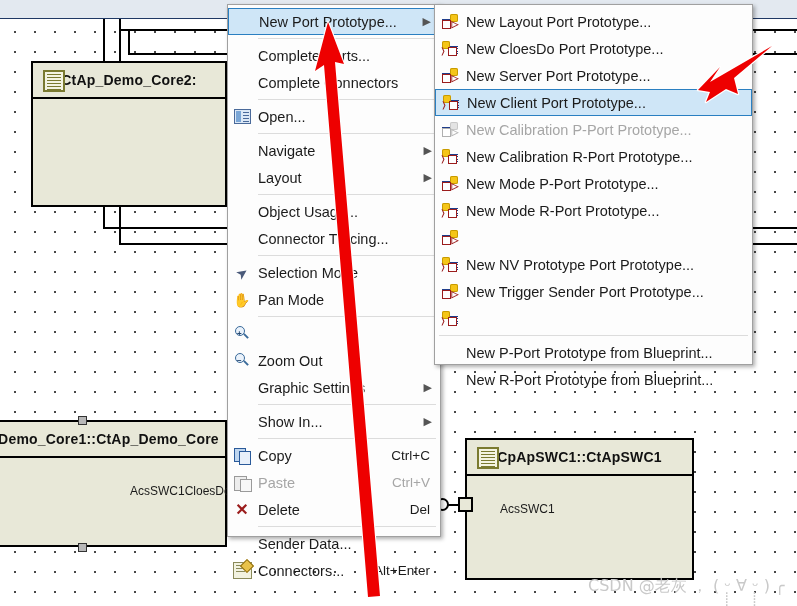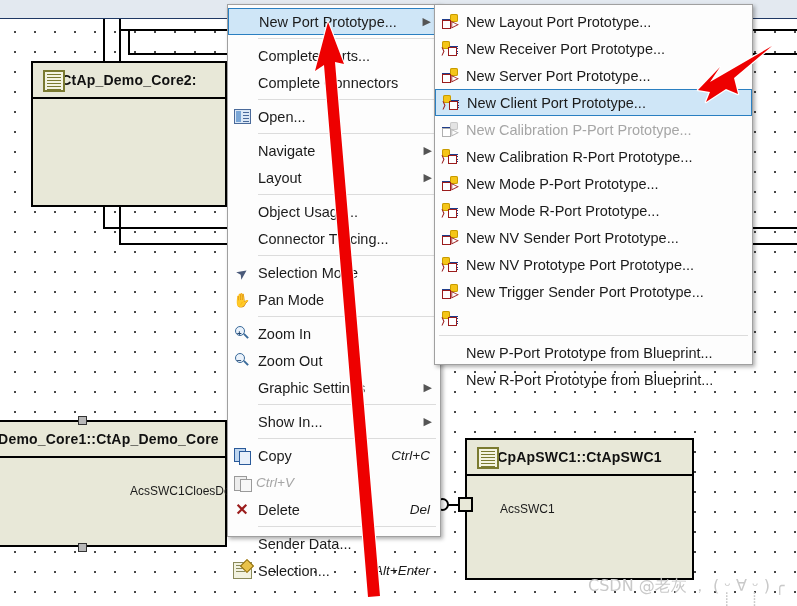--- a/index.html
+++ b/index.html
@@ -58,21 +58,21 @@
     position:absolute;background:#fdfdfd;border:1px solid #a0a0a0;
     box-shadow:2px 2px 4px rgba(0,0,0,.32);
     box-sizing:border-box;z-index:40;
   }
   .mi{
     position:relative;height:27px;display:flex;align-items:center;
     font-size:14.5px;color:#1b1b1b;white-space:nowrap;box-sizing:border-box;
   }
   .mi .ico{width:28px;flex:0 0 28px;display:flex;align-items:center;justify-content:center;}
   .mi .lbl{flex:1 1 auto;}
-  .mi .acc{padding-right:10px;color:#1b1b1b;font-size:13.5px;font-style:italic;}
+  .mi .acc{padding-right:10px;color:#1b1b1b;font-size:13.5px;}
   .mi .arr{padding-right:8px;color:#555;font-size:11px;}
   .mi.sel{background:#cfe6f7;border:1px solid #2a7fc1;}
   .mi.dis .lbl,.mi.dis .acc{color:#a6a6a6;}
   .sep{height:1px;background:#dcdcdc;margin:3px 4px 3px 30px;}
   .sep.full{margin-left:4px;}
 
   
   #menu-main{left:227px;top:4px;width:214px;height:533px;padding:3px 0;}
   #menu-main .mi{padding-left:0;}
   #menu-main .mi .lbl{padding-left:2px;}
@@ -248,21 +248,20 @@
     </div>
     <div class="sep"></div>
     <div class="mi">
       <span class="ico">
         <span class="ic-zoom">
           <span class="g"></span>
           <span class="s">+</span>
           <span class="h"></span>
         </span>
       </span>
-      <span class="lbl">Zoom In</span>
     </div>
     <div class="mi">
       <span class="ico">
         <span class="ic-zoom">
           <span class="g"></span>
           <span class="s">−</span>
           <span class="h"></span>
         </span>
       </span>
       <span class="lbl">Zoom Out</span>
@@ -289,20 +288,21 @@
       <span class="lbl">Copy</span>
       <span class="acc">Ctrl+C</span>
     </div>
     <div class="mi dis">
       <span class="ico">
         <span class="ic-paste">
           <span class="a"></span>
           <span class="b"></span>
         </span>
       </span>
+      <span class="lbl">Paste</span>
       <span class="acc">Ctrl+V</span>
     </div>
     <div class="mi">
       <span class="ico">
         <span class="ic-del">✕</span>
       </span>
       <span class="lbl">Delete</span>
       <span class="acc">Del</span>
     </div>
     <div class="sep"></div>
@@ -310,21 +310,21 @@
       <span class="ico"></span>
       <span class="lbl">Sender Data...</span>
     </div>
     <div class="mi">
       <span class="ico">
         <span class="ic-prop">
           <span class="p"></span>
           <span class="pen"></span>
         </span>
       </span>
-      <span class="lbl">Selection...</span>
+      <span class="lbl">Connectors...</span>
       <span class="acc">Alt+Enter</span>
     </div>
   </div>
 
 <div class="menu" id="menu-sub">
     <div class="mi">
       <span class="ico">
         <span class="pi">
           <span class="bars" style="left:0px;top:3px;">
             <b></b>
@@ -346,21 +346,21 @@
             <b></b>
             <b></b>
             <b></b>
             <b></b>
           </span>
           <span class="star" style="left:0px;top:0px;"></span>
           <span class="sq" style="left:6px;top:6px;"></span>
           <span class="chev" style="left:0px;top:6px;">〉</span>
         </span>
       </span>
-      <span class="lbl">New Receiver Port Prototype...</span>
+      <span class="lbl">New CloesDo Port Prototype...</span>
     </div>
     <div class="mi">
       <span class="ico">
         <span class="pi">
           <span class="bars" style="left:0px;top:3px;">
             <b></b>
             <b></b>
             <b></b>
             <b></b>
           </span>
@@ -458,21 +458,20 @@
             <b></b>
             <b></b>
             <b></b>
             <b></b>
           </span>
           <span class="star" style="left:8px;top:0px;"></span>
           <span class="sq" style="left:0px;top:6px;"></span>
           <span class="chev" style="left:10px;top:6px;">▷</span>
         </span>
       </span>
-      <span class="lbl">New NV Sender Port Prototype...</span>
     </div>
     <div class="mi">
       <span class="ico">
         <span class="pi">
           <span class="bars" style="left:7px;top:3px;">
             <b></b>
             <b></b>
             <b></b>
             <b></b>
           </span>

